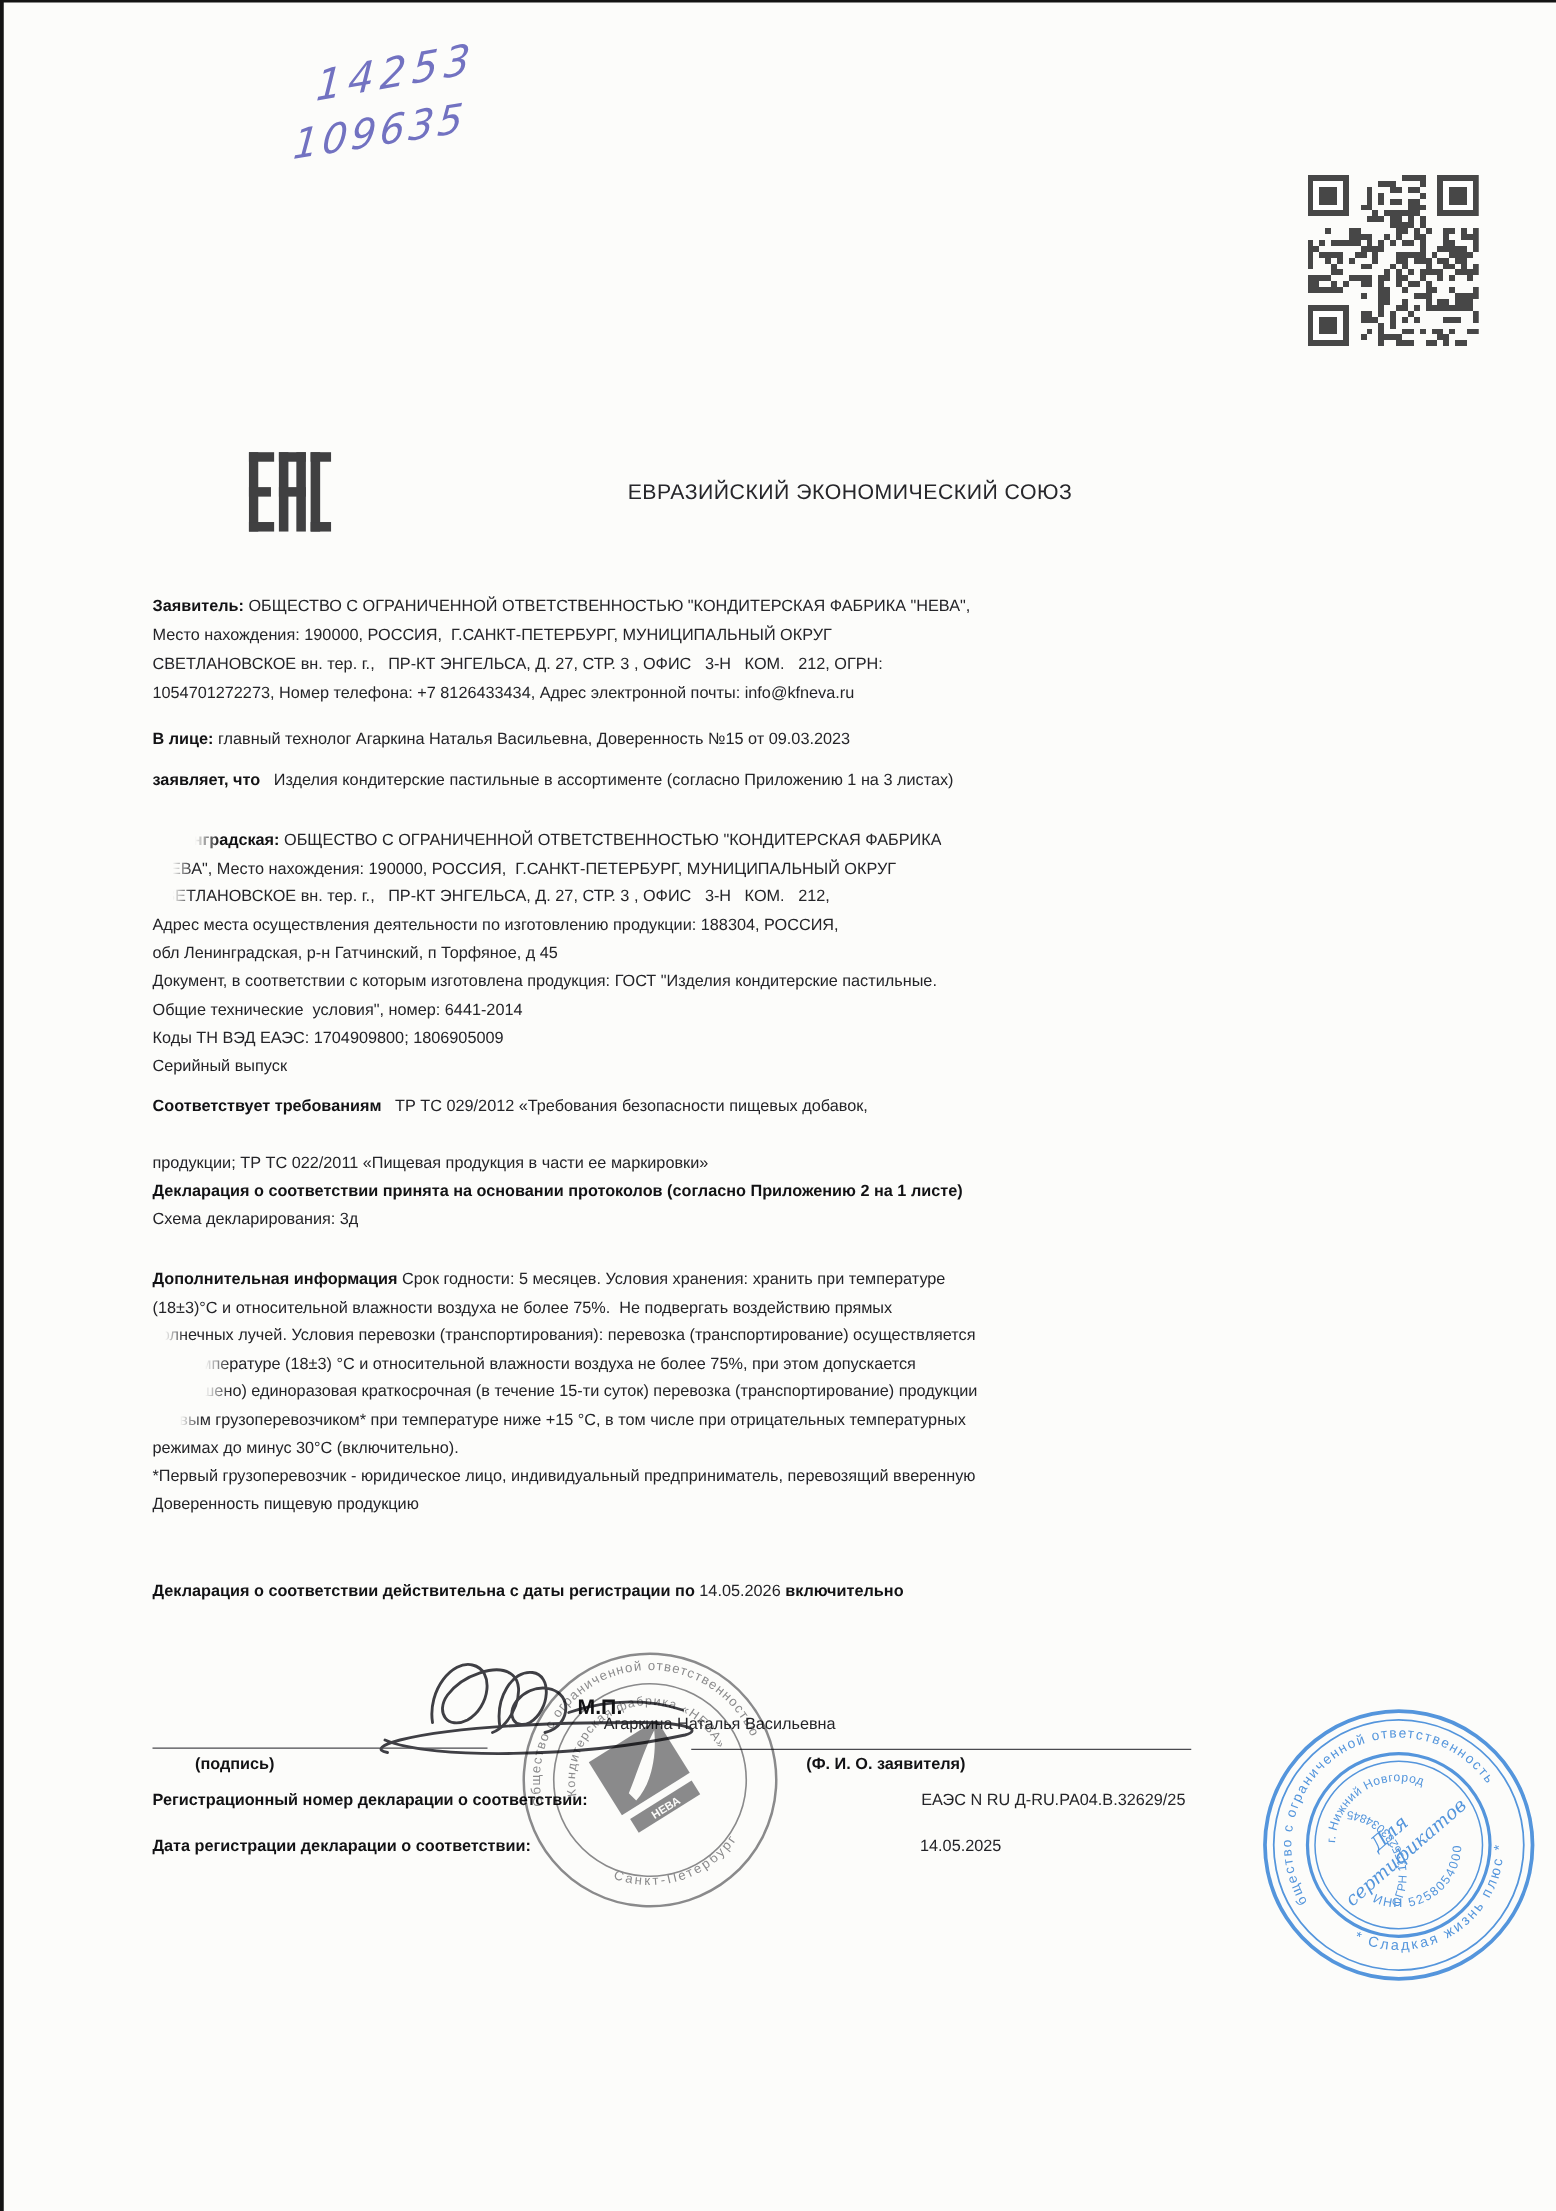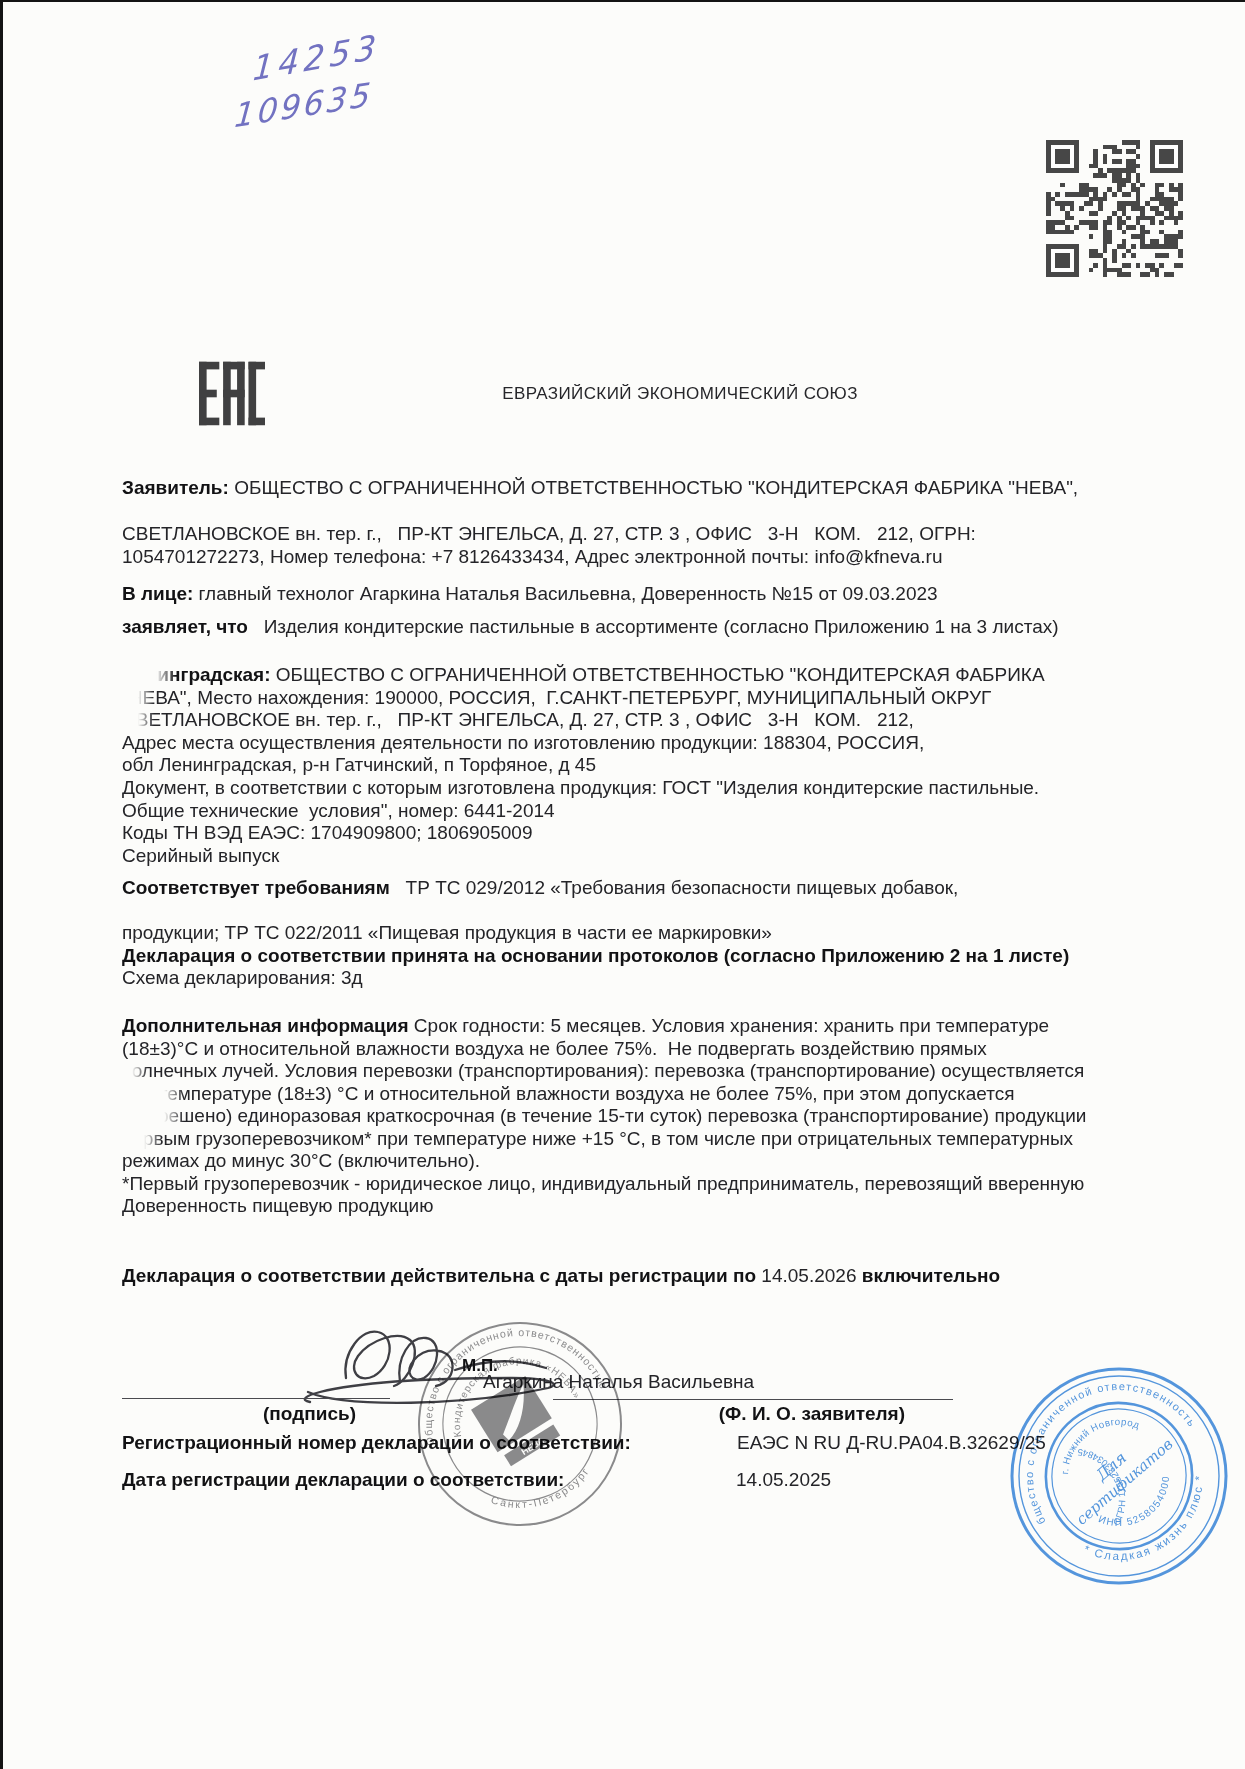--- a/index.html
+++ b/index.html
@@ -13,24 +13,24 @@
   .hand1{left:252px;top:38px;font-size:33px;letter-spacing:5px;transform:rotate(-10deg) skewX(-14deg);}
   .hand2{left:234px;top:86px;font-size:32px;letter-spacing:3px;transform:rotate(-9deg) skewX(-14deg);}
 
   .qr{position:absolute;left:1046px;top:140px;width:137px;height:137px;opacity:.88;}
   .eac{position:absolute;left:199px;top:355px;width:66px;height:77px;opacity:.9;}
 
   .title,.subtitle{position:absolute;left:420px;width:520px;text-align:center;font-size:17px;letter-spacing:.4px;}
   .title{top:384px;color:#26262a;}
   .subtitle{top:428px;font-weight:700;color:#1a1a1d;}
 
-  .line{position:absolute;left:122px;white-space:pre;font-size:19px;color:#242428;}
+  .line{position:absolute;left:122px;white-space:pre;font-size:13px;color:#242428;}
   .line b{font-weight:700;color:#121214;}
   .bold{font-weight:700;color:#121214;}
-  .center{text-align:right;}
+  .center{text-align:left;}
 
   .fade15{-webkit-mask-image:linear-gradient(90deg,transparent 0 10px,#000 26px);mask-image:linear-gradient(90deg,transparent 0 10px,#000 26px);}
   .fade20{-webkit-mask-image:linear-gradient(90deg,transparent 0 16px,#000 32px);mask-image:linear-gradient(90deg,transparent 0 16px,#000 32px);}
   .fade28{-webkit-mask-image:linear-gradient(90deg,transparent 0 22px,#000 40px);mask-image:linear-gradient(90deg,transparent 0 22px,#000 40px);}
   .fade38{-webkit-mask-image:linear-gradient(90deg,transparent 0 34px,#000 54px);mask-image:linear-gradient(90deg,transparent 0 34px,#000 54px);}
   .fade45{-webkit-mask-image:linear-gradient(90deg,transparent 0 42px,#000 62px);mask-image:linear-gradient(90deg,transparent 0 42px,#000 62px);}
 
   .sig{position:absolute;left:250px;top:1318px;width:330px;height:105px;}
   .sigline{position:absolute;height:0;border-top:1.6px solid #4a4a4f;}
   .sigline-left{left:122px;top:1398px;width:268px;}
@@ -78,20 +78,21 @@
         <rect x="38" y="44" width="34" height="12"></rect>
       <rect x="78" y="0" width="12" height="100"></rect>
         <rect x="78" y="0" width="26" height="12"></rect>
         <rect x="78" y="88" width="26" height="12"></rect>
     </g>
   </svg>
 
   <div class="title">ЕВРАЗИЙСКИЙ ЭКОНОМИЧЕСКИЙ СОЮЗ</div>
 
   <div class="line" style="top:477px"><b>Заявитель:</b><span> ОБЩЕСТВО С ОГРАНИЧЕННОЙ ОТВЕТСТВЕННОСТЬЮ "КОНДИТЕРСКАЯ ФАБРИКА "НЕВА",</span></div>
+  <div class="line" style="top:500px">Место нахождения: 190000, РОССИЯ,  Г.САНКТ-ПЕТЕРБУРГ, МУНИЦИПАЛЬНЫЙ ОКРУГ</div>
   <div class="line" style="top:523px">СВЕТЛАНОВСКОЕ вн. тер. г.,   ПР-КТ ЭНГЕЛЬСА, Д. 27, СТР. 3 , ОФИС   3-Н   КОМ.   212, ОГРН:</div>
   <div class="line" style="top:546px">1054701272273, Номер телефона: +7 8126433434, Адрес электронной почты: info@kfneva.ru</div>
 
   <div class="line" style="top:583px"><b>В лице:</b><span> главный технолог Агаркина Наталья Васильевна, Доверенность №15 от 09.03.2023</span></div>
 
   <div class="line" style="top:616px"><b>заявляет, что</b><span>   Изделия кондитерские пастильные в ассортименте (согласно Приложению 1 на 3 листах)</span></div>
 
   <div class="line fade38" style="top:664px"><b>Ленинградская:</b><span> ОБЩЕСТВО С ОГРАНИЧЕННОЙ ОТВЕТСТВЕННОСТЬЮ "КОНДИТЕРСКАЯ ФАБРИКА</span></div>
   <div class="line fade20" style="top:687px">"НЕВА", Место нахождения: 190000, РОССИЯ,  Г.САНКТ-ПЕТЕРБУРГ, МУНИЦИПАЛЬНЫЙ ОКРУГ</div>
   <div class="line fade20" style="top:709px">СВЕТЛАНОВСКОЕ вн. тер. г.,   ПР-КТ ЭНГЕЛЬСА, Д. 27, СТР. 3 , ОФИС   3-Н   КОМ.   212,</div>

